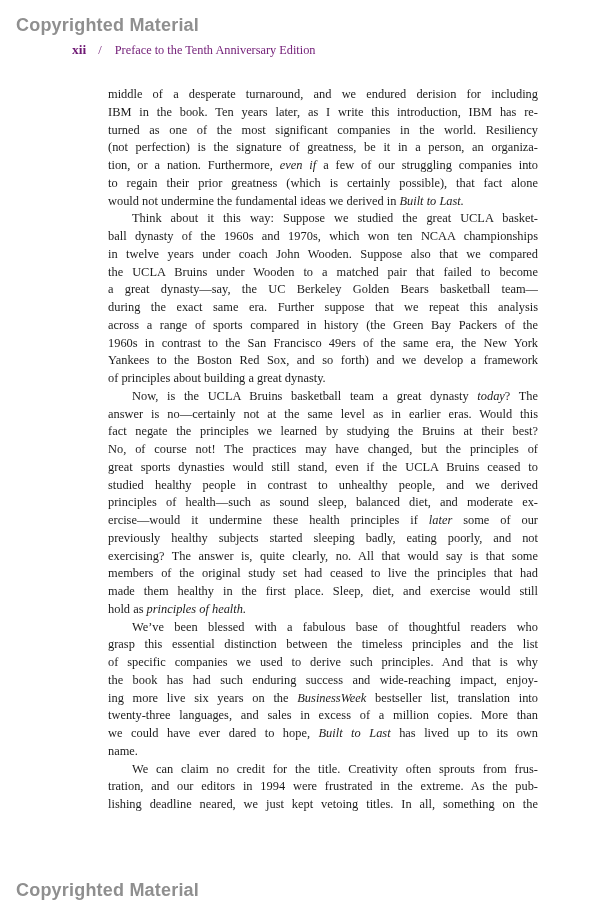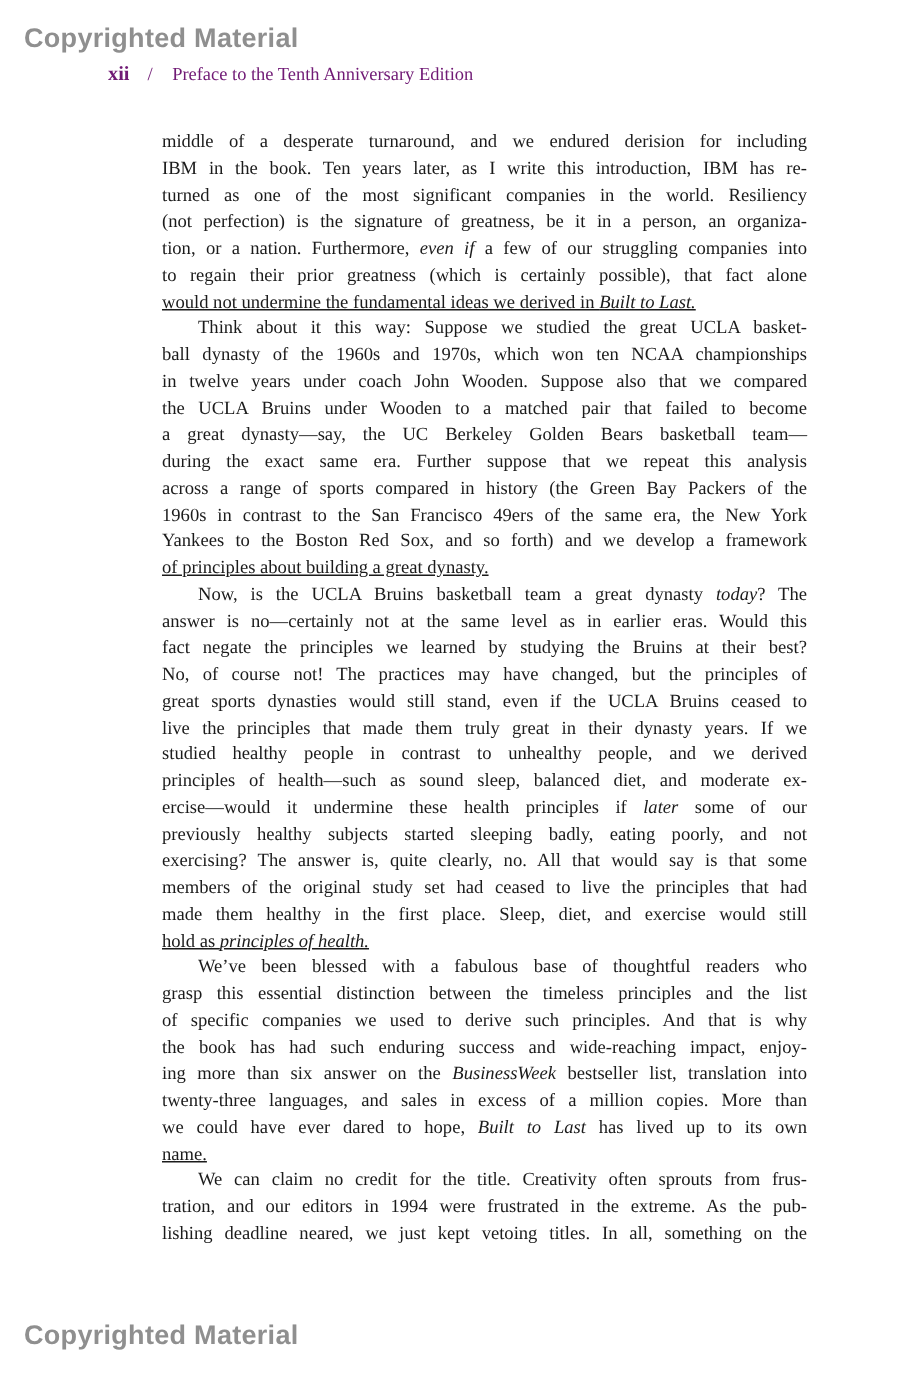--- a/index.html
+++ b/index.html
@@ -60,21 +60,20 @@
     color: #1b1b1b;
   }
   .para { margin: 0; padding: 0; }
   .line {
     text-align: justify;
     text-align-last: justify;
     margin-left: 36px;
   }
   .para:not(.fill-last) .line:last-child {
     text-align-last: auto;
-    text-decoration: underline;
   }
   .para.indent .line:first-child {
     text-indent: 24px;
   }
   .line i { font-style: italic; }
 </style>
 </head>
 <body>
 
 <div class="page">
@@ -106,36 +105,35 @@
         <div class="line"><span>1960s in contrast to the San Francisco 49ers of the same era, the New York</span></div>
         <div class="line"><span>Yankees to the Boston Red Sox, and so forth) and we develop a framework</span></div>
         <div class="line"><span>of principles about building a great dynasty.</span></div>
       </div>
       <div class="para indent">
         <div class="line"><span>Now, is the UCLA Bruins basketball team a great dynasty </span><i>today</i><span>? The</span></div>
         <div class="line"><span>answer is no—certainly not at the same level as in earlier eras. Would this</span></div>
         <div class="line"><span>fact negate the principles we learned by studying the Bruins at their best?</span></div>
         <div class="line"><span>No, of course not! The practices may have changed, but the principles of</span></div>
         <div class="line"><span>great sports dynasties would still stand, even if the UCLA Bruins ceased to</span></div>
-        <div class="line"><span>live the principles that made them truly great in their dynasty years. If we</span></div>
         <div class="line"><span>studied healthy people in contrast to unhealthy people, and we derived</span></div>
         <div class="line"><span>principles of health—such as sound sleep, balanced diet, and moderate ex-</span></div>
         <div class="line"><span>ercise—would it undermine these health principles if </span><i>later</i><span> some of our</span></div>
         <div class="line"><span>previously healthy subjects started sleeping badly, eating poorly, and not</span></div>
         <div class="line"><span>exercising? The answer is, quite clearly, no. All that would say is that some</span></div>
         <div class="line"><span>members of the original study set had ceased to live the principles that had</span></div>
         <div class="line"><span>made them healthy in the first place. Sleep, diet, and exercise would still</span></div>
         <div class="line"><span>hold as </span><i>principles of health.</i></div>
       </div>
       <div class="para indent">
         <div class="line"><span>We’ve been blessed with a fabulous base of thoughtful readers who</span></div>
         <div class="line"><span>grasp this essential distinction between the timeless principles and the list</span></div>
         <div class="line"><span>of specific companies we used to derive such principles. And that is why</span></div>
         <div class="line"><span>the book has had such enduring success and wide-reaching impact, enjoy-</span></div>
-        <div class="line"><span>ing more than six answer on the </span><i>BusinessWeek</i><span> bestseller list, translation into</span></div>
+        <div class="line"><span>ing more live six years on the </span><i>BusinessWeek</i><span> bestseller list, translation into</span></div>
         <div class="line"><span>twenty-three languages, and sales in excess of a million copies. More than</span></div>
         <div class="line"><span>we could have ever dared to hope, </span><i>Built to Last</i><span> has lived up to its own</span></div>
         <div class="line"><span>name.</span></div>
       </div>
       <div class="para indent fill-last">
         <div class="line"><span>We can claim no credit for the title. Creativity often sprouts from frus-</span></div>
         <div class="line"><span>tration, and our editors in 1994 were frustrated in the extreme. As the pub-</span></div>
         <div class="line"><span>lishing deadline neared, we just kept vetoing titles. In all, something on the</span></div>
       </div>
     </div>

